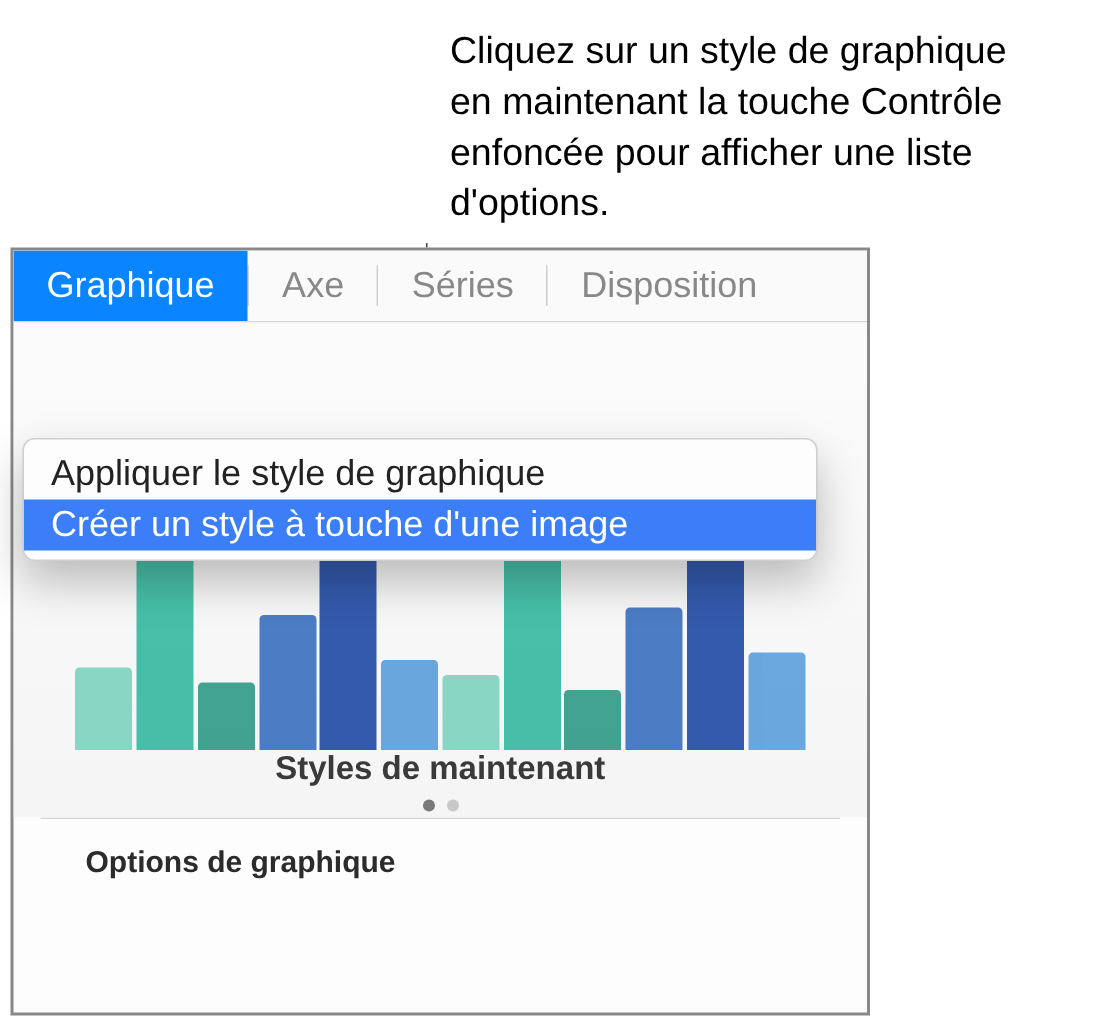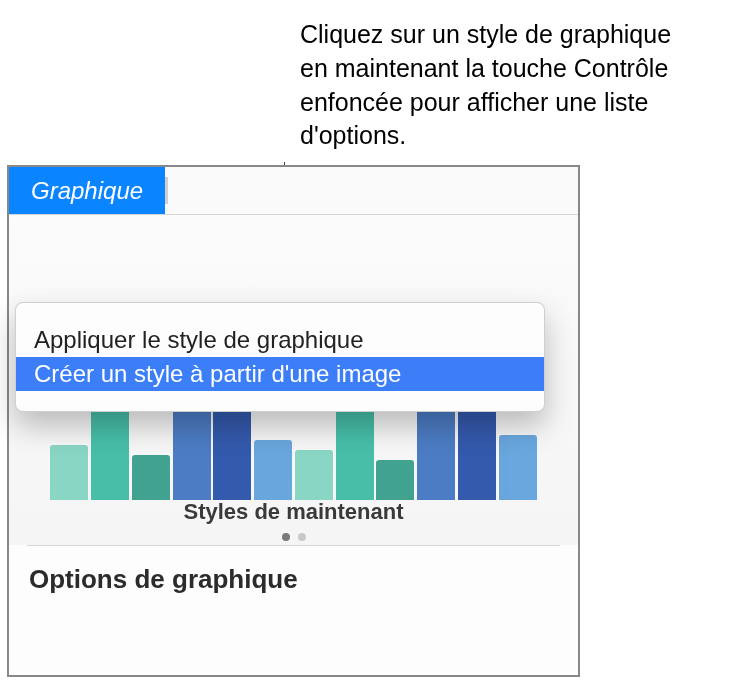--- a/index.html
+++ b/index.html
@@ -36,21 +36,20 @@
       border: 2px solid #888;
       background: #fdfdfd;
       overflow: hidden;
     }
     .tabs {
       display: flex;
       align-items: stretch;
       height: 48px;
       border-bottom: 1px solid #d6d6d6;
       background: #fafafa;
-      font-style: italic;
     }
     .tab {
       display: flex;
       align-items: center;
       justify-content: center;
       padding: 0 22px;
       font-size: 24px;
       color: #888;
       cursor: pointer;
       position: relative;
@@ -104,34 +103,35 @@
       background: #c8c8c8;
     }
     .dot.active { background: #7a7a7a; }
     .divider {
       height: 1px;
       background: #d6d6d6;
       margin: 0 18px;
     }
     .options-header {
       padding: 18px 20px;
-      font-size: 26px;
+      font-size: 20px;
       font-weight: 700;
       color: #2b2b2b;
+      margin-left: 28px;
     }
     .context-menu {
       position: absolute;
       left: 15px;
-      top: 302px;
+      top: 292px;
       width: 530px;
       background: #fdfdfd;
       border: 1px solid rgba(0,0,0,0.18);
       border-radius: 8px;
       box-shadow: 0 14px 30px rgba(0,0,0,0.25);
-      padding: 20px 0;
+      padding: 6px 0;
       backdrop-filter: blur(6px);
       z-index: 50;
     }
     .menu-item {
       padding: 3px 18px;
       font-size: 24px;
       color: #222;
       cursor: pointer;
       white-space: nowrap;
     }
@@ -148,22 +148,31 @@
 </div>
 <div class="callout-line"></div>
 
 <div class="panel-wrap">
 
   <div class="tabs" id="tabs-bar">
       <div class="tab active">
         <span>Graphique</span>
       </div>
       <div class="tab-sep"></div>
+      <div class="tab">
+        <span>Axe</span>
+      </div>
       <div class="tab-sep"></div>
+      <div class="tab">
+        <span>Séries</span>
+      </div>
       <div class="tab-sep"></div>
+      <div class="tab">
+        <span>Disposition</span>
+      </div>
     </div>
 
   <div class="styles-area">
     <div class="style-bg" id="style-bg">
         <div class="bar" style="height: 55px; background: rgb(126, 211, 192);"></div>
         <div class="bar" style="height: 135px; background: rgb(53, 185, 160);"></div>
         <div class="bar" style="height: 45px; background: rgb(47, 154, 133);"></div>
         <div class="bar" style="height: 90px; background: rgb(58, 111, 191);"></div>
         <div class="bar" style="height: 150px; background: rgb(31, 74, 166);"></div>
         <div class="bar" style="height: 60px; background: rgb(90, 158, 219);"></div>
@@ -186,14 +195,14 @@
   <div class="divider"></div>
 
   <div class="options-header">
     <span>Options de graphique</span>
   </div>
 
 </div>
 
 <div class="context-menu" id="context-menu">
     <div class="menu-item"><span>Appliquer le style de graphique</span></div>
-    <div class="menu-item highlight"><span>Créer un style à partir d'une image</span></div>
+    <div class="menu-item highlight"><span>Créer un style à touche d'une image</span></div>
   </div>
 
 </body></html>

